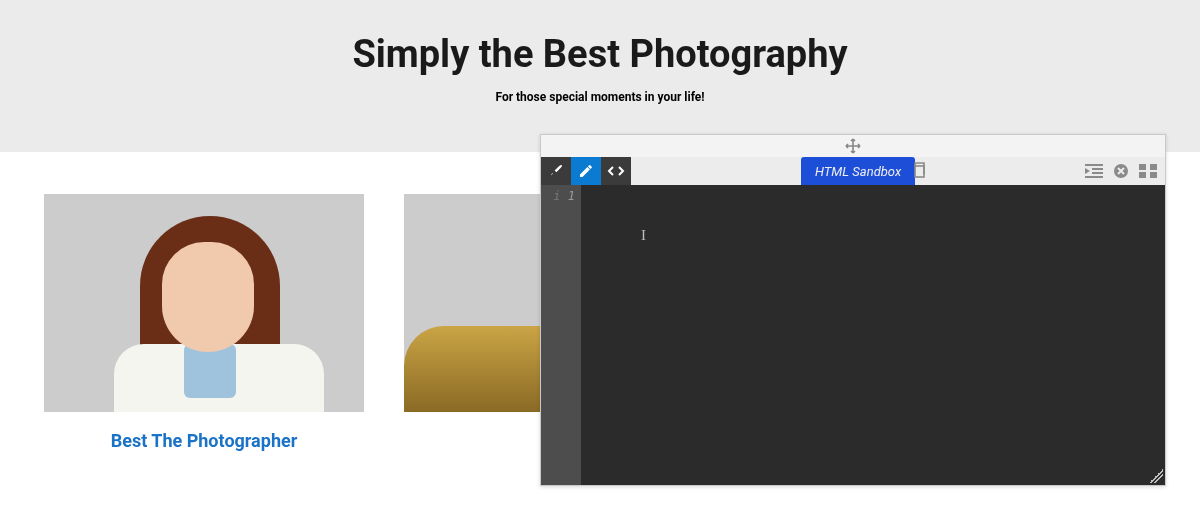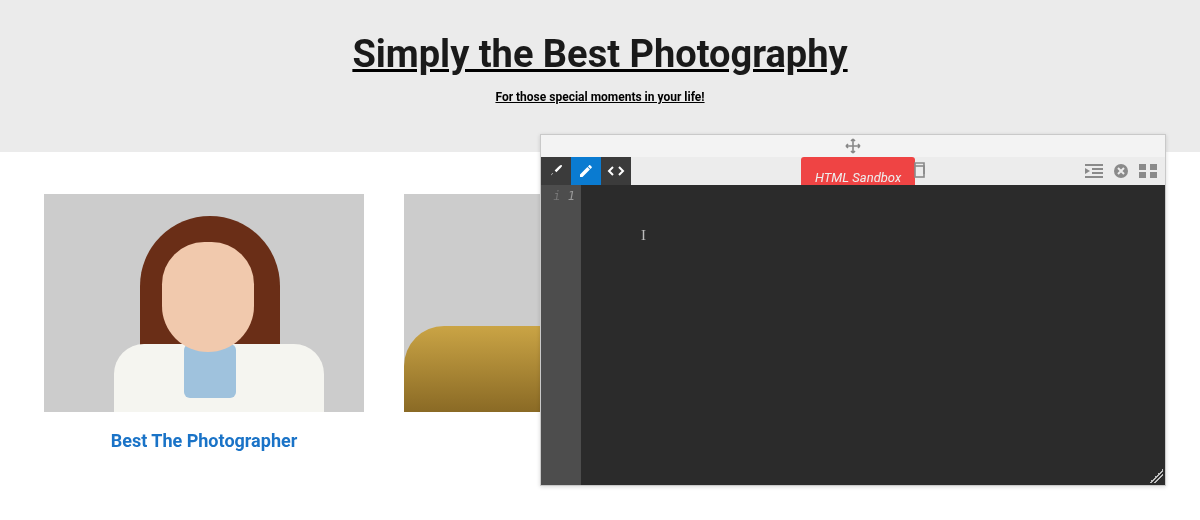--- a/index.html
+++ b/index.html
@@ -8,21 +8,20 @@
     background: #fff;
     width: 1200px;
     height: 520px;
     overflow: hidden;
     position: relative;
   }
   .hero {
     background: #ebebeb;
     padding: 32px 0 48px 0;
     text-align: center;
-    text-decoration: underline;
   }
   .hero h1 {
     font-size: 38px;
     font-weight: 700;
     color: #1a1a1a;
     margin-bottom: 14px;
   }
   .hero .sub {
     font-size: 12px;
     font-weight: 700;
@@ -110,26 +109,26 @@
     width: 30px;
     display:flex; align-items:center; justify-content:center;
     color:#fff;
   }
   .tbtn.dark { background:#3b3b3b; }
   .tbtn.blue { background:#0a7bd1; }
   .toolbar .tab {
     position:absolute;
     left:260px; top:0;
     height:28px;
-    background:#ef4444;
+    background:#1d4ed8;
     color:#eee;
     font-style: italic;
     font-size:13px;
     padding:0 14px;
-    display:flex; align-items:flex-end;
+    display:flex; align-items:center;
     border-radius:3px 3px 0 0;
   }
   .toolbar .right {
     margin-left:auto;
     display:flex;
     align-items:center;
     gap:10px;
     padding-right:8px;
     color:#7d7d7d;
   }

